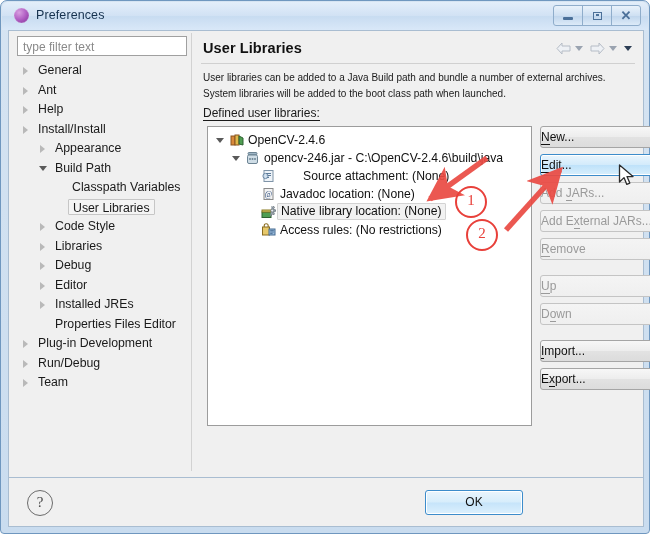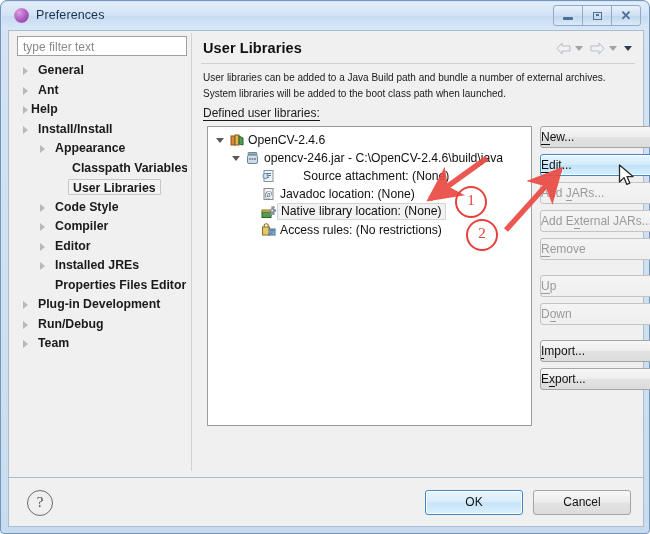--- a/index.html
+++ b/index.html
@@ -60,21 +60,21 @@
     position:absolute;left:8px;top:5px;width:170px;height:20px;
     background:#fff;border:1px solid #a0a0a0;box-sizing:border-box;
     font-size:12px;color:#8a8a8a;padding:2px 0 0 5px;
     font-family:"Liberation Sans", sans-serif;
   }
   .filter::placeholder{color:#8a8a8a;}
 
   
   .lefttree{
     position:absolute;left:8px;top:30px;width:170px;height:410px;
-    background:#f0f0f0;overflow:hidden;font-weight:bold;
+    background:#f0f0f0;overflow:hidden;
   }
   .tnode{position:relative;height:19.5px;line-height:19.5px;white-space:nowrap;font-size:12.3px;color:#1a1a1a;}
   .tnode .lbl{position:absolute;top:0;}
   .arw{position:absolute;width:0;height:0;top:6px;}
   .arw.closed{border-left:5px solid #b9b9b9;border-top:4px solid transparent;border-bottom:4px solid transparent;}
   .arw.open{border-top:5px solid #5a5a5a;border-left:4px solid transparent;border-right:4px solid transparent;top:7px;}
   .sel-lite{
     background:#f4f4f4;border:1px solid #c6c6c6;border-radius:1px;
     padding:0 4px;position:absolute;top:1px;height:16px;line-height:16px;
     box-sizing:border-box;
@@ -209,43 +209,51 @@
           <div class="tnode">
             <span class="arw closed" style="left: 6px;"></span>
             <span class="lbl" style="left: 21px;">General</span>
           </div>
           <div class="tnode">
             <span class="arw closed" style="left: 6px;"></span>
             <span class="lbl" style="left: 21px;">Ant</span>
           </div>
           <div class="tnode">
             <span class="arw closed" style="left: 6px;"></span>
-            <span class="lbl" style="left: 14px;">Help</span>
+            <span class="lbl" style="left: 21px;">Help</span>
           </div>
           <div class="tnode">
             <span class="arw closed" style="left: 6px;"></span>
             <span class="lbl" style="left: 21px;">Install/Install</span>
           </div>
           <div class="tnode">
             <span class="arw closed" style="left: 23px;"></span>
             <span class="lbl" style="left: 38px;">Appearance</span>
           </div>
           <div class="tnode">
+            <span class="arw open" style="left: 22px;"></span>
+            <span class="lbl" style="left: 38px;">Build Path</span>
+          </div>
+          <div class="tnode">
             <span class="lbl" style="left: 55px;">Classpath Variables</span>
           </div>
           <div class="tnode">
             <span class="sel-lite" style="left: 51px;">User Libraries</span>
           </div>
           <div class="tnode">
             <span class="arw closed" style="left: 23px;"></span>
             <span class="lbl" style="left: 38px;">Code Style</span>
           </div>
           <div class="tnode">
             <span class="arw closed" style="left: 23px;"></span>
-            <span class="lbl" style="left: 38px;">Compiler</span>
+            <span class="lbl" style="left: 38px;">Libraries</span>
+          </div>
+          <div class="tnode">
+            <span class="arw closed" style="left: 23px;"></span>
+            <span class="lbl" style="left: 38px;">Debug</span>
           </div>
           <div class="tnode">
             <span class="arw closed" style="left: 23px;"></span>
             <span class="lbl" style="left: 38px;">Editor</span>
           </div>
           <div class="tnode">
             <span class="arw closed" style="left: 23px;"></span>
             <span class="lbl" style="left: 38px;">Installed JREs</span>
           </div>
           <div class="tnode">
@@ -361,21 +369,20 @@
             <div class="btn"><span>E<u>x</u>port...</span></div>
           </div>
       </div>
 
     </div>
   </div>
 
   <div class="footer">
     <div class="helpbtn">?</div>
     <div class="okbtn">OK</div>
-    <div class="cancelbtn">Cancel</div>
   </div>
 </div>
 
 <div class="anno">
   <svg width="650" height="534" style="position:absolute;left:0;top:0;">
     <defs>
       <marker id="ah1" markerWidth="7" markerHeight="7" refX="5.6" refY="3.2" orient="auto">
         <path d="M0,0 L6.4,3.2 L0,6.4 L1.6,3.2 Z" fill="#ea4a43"></path>
       </marker>
     </defs>

